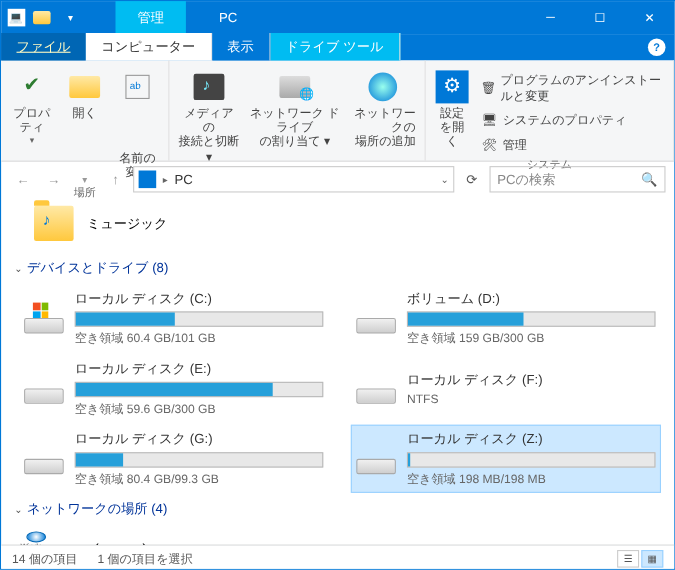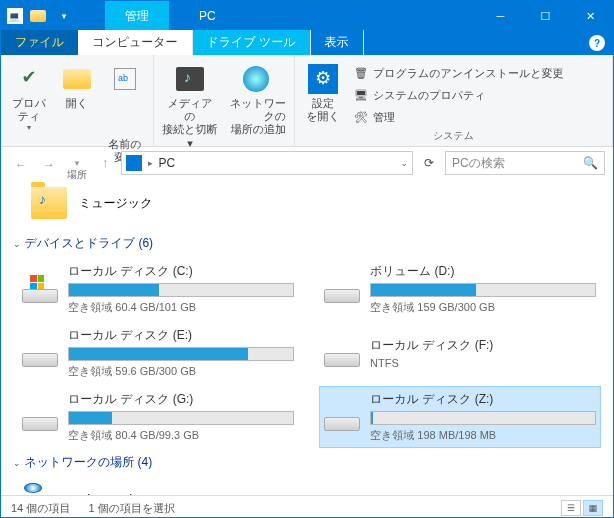--- a/index.html
+++ b/index.html
@@ -10,21 +10,21 @@
 .titlebar-left { display: flex; align-items: center; gap: 4px; padding-left: 6px; }
 .title-icon { width: 16px; height: 16px; background: #fff; display: flex; align-items: center; justify-content: center; font-size: 10px; color: #0078d7; }
 .qat-icon { width: 22px; height: 22px; display: flex; align-items: center; justify-content: center; }
 .context-tab-group { margin-left: 30px; background: #00bcf2; display: flex; align-items: center; padding: 0 20px; font-size: 12px; }
 .title-text { margin-left: 30px; align-self: center; font-size: 12px; }
 .titlebar-controls { margin-left: auto; display: flex; }
 .win-btn { width: 45px; display: flex; align-items: center; justify-content: center; font-size: 11px; }
 
 
 .tabs-row { height: 24px; background: #0078d7; display: flex; align-items: flex-end; }
-.tab-file { background: #0066b4; color: #fde047; padding: 4px 14px; font-size: 12px; }
+.tab-file { background: #0066b4; color: #fef9c3; padding: 4px 14px; font-size: 12px; text-decoration: underline; }
 .tab { background: #fff; color: #333; padding: 4px 14px; font-size: 12px; border-right: 1px solid #e1e1e1; }
 .tab.context { background: #00bcf2; color: #fff; }
 .tab.inactive { background: #0078d7; color: #fff; }
 .help-icon { margin-left: auto; margin-right: 8px; color: #fff; width: 16px; height: 16px; border-radius: 50%; background: #fff; color: #0078d7; display: flex; align-items: center; justify-content: center; font-size: 10px; font-weight: bold; align-self: center; }
 
 
 .ribbon { height: 92px; background: #f5f6f7; border-bottom: 1px solid #dadbdc; display: flex; }
 .ribbon-group { border-right: 1px solid #e1e1e1; display: flex; flex-direction: column; padding: 2px 6px 0; }
 .ribbon-group-content { display: flex; flex: 1; align-items: flex-start; gap: 4px; padding-top: 4px; }
 .ribbon-group-label { text-align: center; font-size: 10px; color: #666; padding: 2px 0 3px; }
@@ -107,22 +107,22 @@
   <div class="titlebar-controls">
     <div class="win-btn">─</div>
     <div class="win-btn">☐</div>
     <div class="win-btn">✕</div>
   </div>
 </div>
 
 <div class="tabs-row">
   <div class="tab-file">ファイル</div>
   <div class="tab">コンピューター</div>
+  <div class="tab inactive">表示</div>
   <div class="tab context">ドライブ ツール</div>
-  <div class="tab inactive">表示</div>
   <div class="help-icon">?</div>
 </div>
 
 <div class="ribbon">
   <div class="ribbon-group">
     <div class="ribbon-group-content">
       <div class="ribbon-btn-large">
         <div class="ico">
             <div class="svg-check"></div>
           </div>
@@ -147,20 +147,27 @@
   </div>
 
   <div class="ribbon-group">
     <div class="ribbon-group-content">
       <div class="ribbon-btn-large" style="width:60px;">
         <div class="ico">
             <div class="svg-media"></div>
           </div>
         <span style="white-space:pre-line;">メディアの
 接続と切断 ▾</span>
+      </div>
+      <div class="ribbon-btn-large" style="width:88px;">
+        <div class="ico">
+            <div class="svg-netdrive"></div>
+          </div>
+        <span style="white-space:pre-line;">ネットワーク ドライブ
+の割り当て ▾</span>
       </div>
       <div class="ribbon-btn-large" style="width:64px;text-align:right;">
         <div class="ico">
             <div class="svg-netloc"></div>
           </div>
         <span style="white-space:pre-line;">ネットワークの
 場所の追加</span>
       </div>
     </div>
     <div class="ribbon-group-label">ネットワーク</div>
@@ -217,21 +224,21 @@
     <div class="folder-item">
       <div class="folder-icon">
           <span class="note">♪</span>
         </div>
       <span>ミュージック</span>
     </div>
   </div>
 
   <div class="group-header">
     <span class="chev">⌄</span>
-    <span>デバイスとドライブ (6)</span>
+    <span>デバイスとドライブ (8)</span>
   </div>
 
   <div class="drives-grid" id="drives-grid">
       <div class="drive-item">
     <div class="drive-icon">
       <div class="logo">
             <div class="win-logo">
               <div></div>
               <div></div>
               <div></div>

